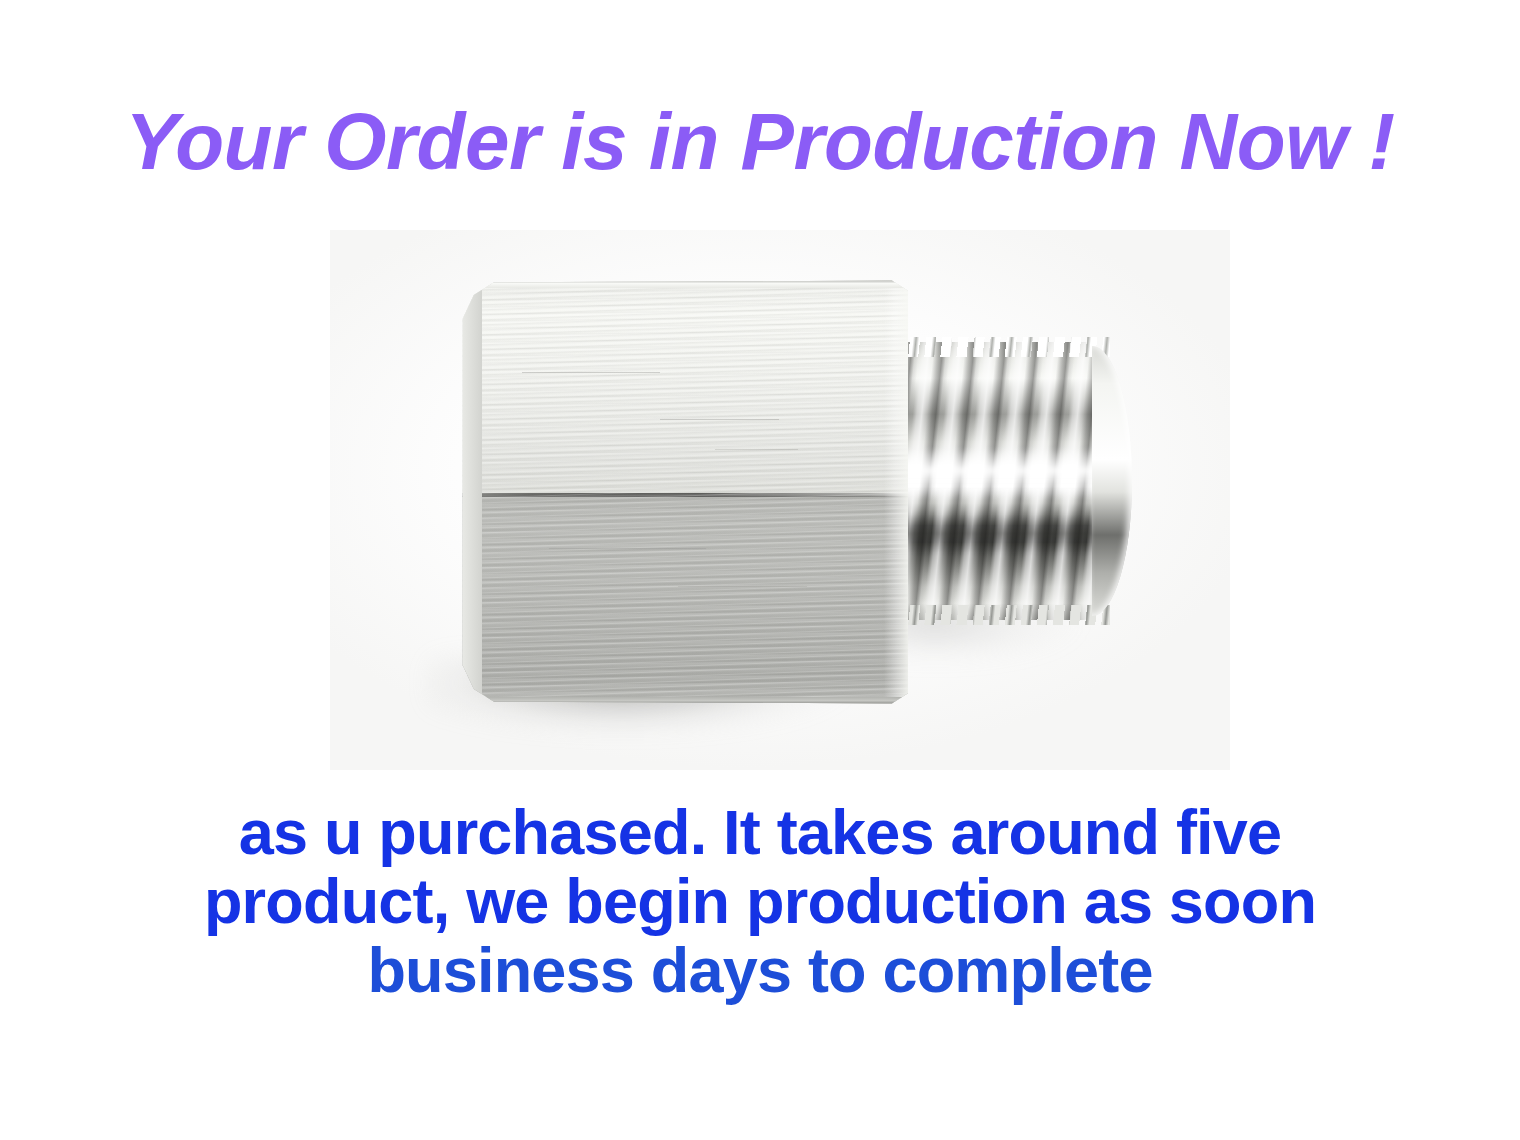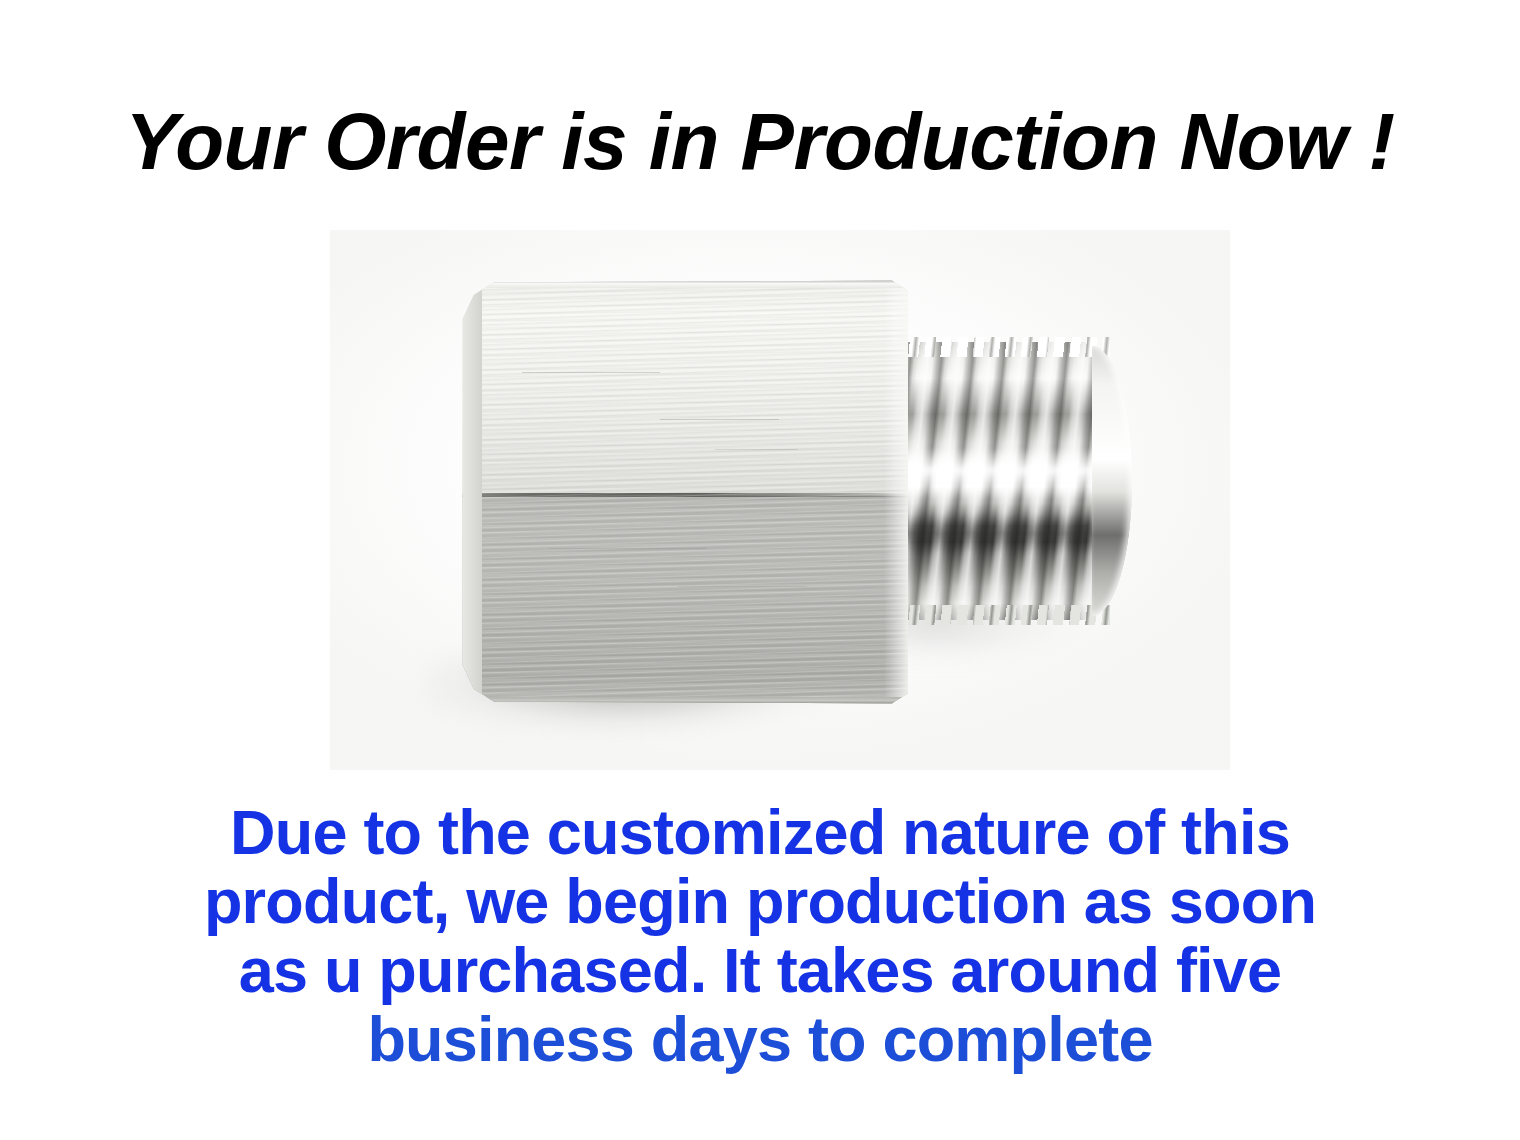--- a/index.html
+++ b/index.html
@@ -214,21 +214,21 @@
     display:block;
     font-size:63px;line-height:69px;font-weight:700;
     letter-spacing:-0.8px;white-space:nowrap;
   }
 </style>
 </head>
 <body>
 
 <div class="page" style="background: rgb(255, 255, 255);">
 
-  <div class="headline" style="color: #000000;">Your Order is in Production Now !</div>
+  <div class="headline" style="color: #8b5cf6;">Your Order is in Production Now !</div>
 
   <div class="photo">
     <div class="bg"></div>
 
     <div class="shadow-main"></div>
     <div class="shadow-thread"></div>
 
     <div class="thread-wrap">
       <div class="thread-body">
         <div class="thread-ridges"></div>
@@ -255,19 +255,18 @@
         <div class="scr" style="left:50%;top:72%;width:28%;opacity:.5;"></div>
         <div class="hex-chamfer-l"></div>
         <div class="hex-right-face"></div>
         <div class="hex-top-edge"></div>
         <div class="hex-bot-edge"></div>
       </div>
     </div>
   </div>
 
   <div class="message">
-    <span class="ln" style="color: rgb(21, 51, 229);">Due to the customized nature of this</span>
+    <span class="ln" style="color: rgb(21, 51, 229);">as u purchased. It takes around five</span>
     <span class="ln" style="color: rgb(21, 51, 229);">product, we begin production as soon</span>
-    <span class="ln" style="color: rgb(21, 51, 229);">as u purchased. It takes around five</span>
     <span class="ln" style="color: #1d4ed8;">business days to complete</span>
   </div>
 
 </div>
 
 </body></html>

